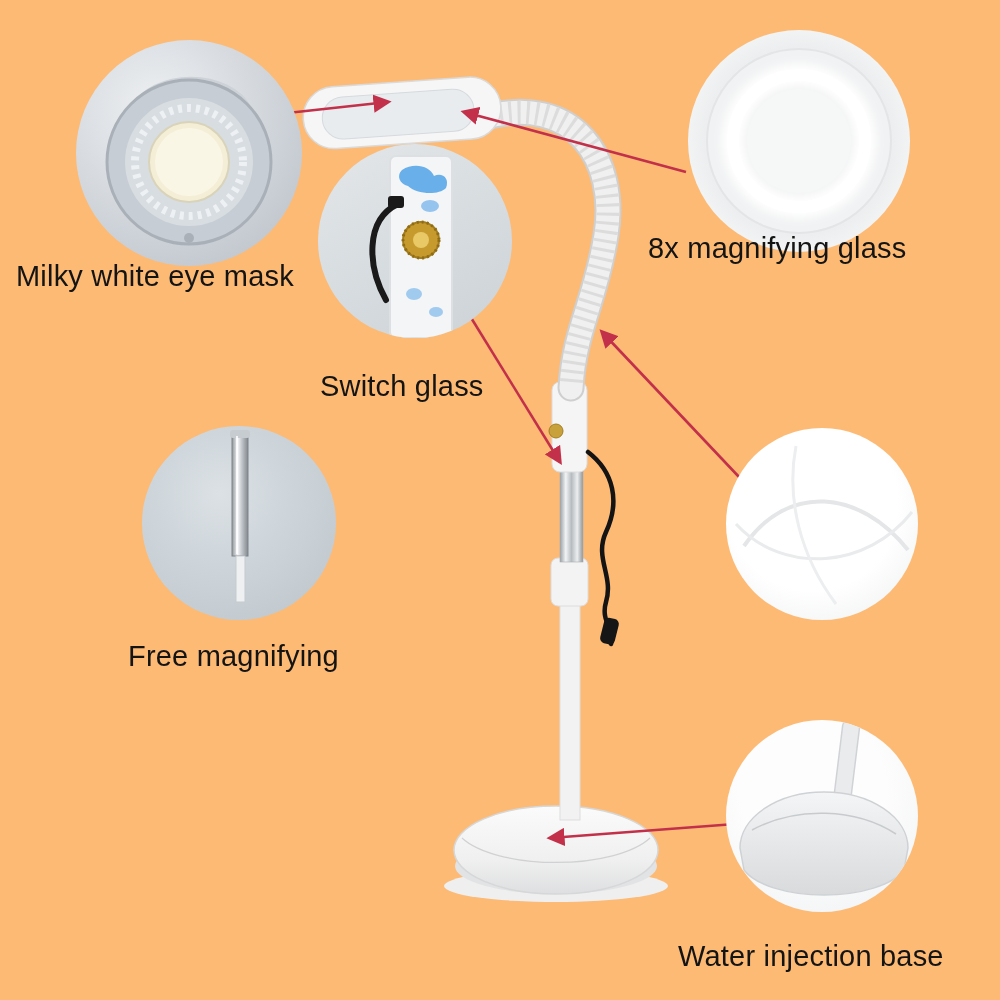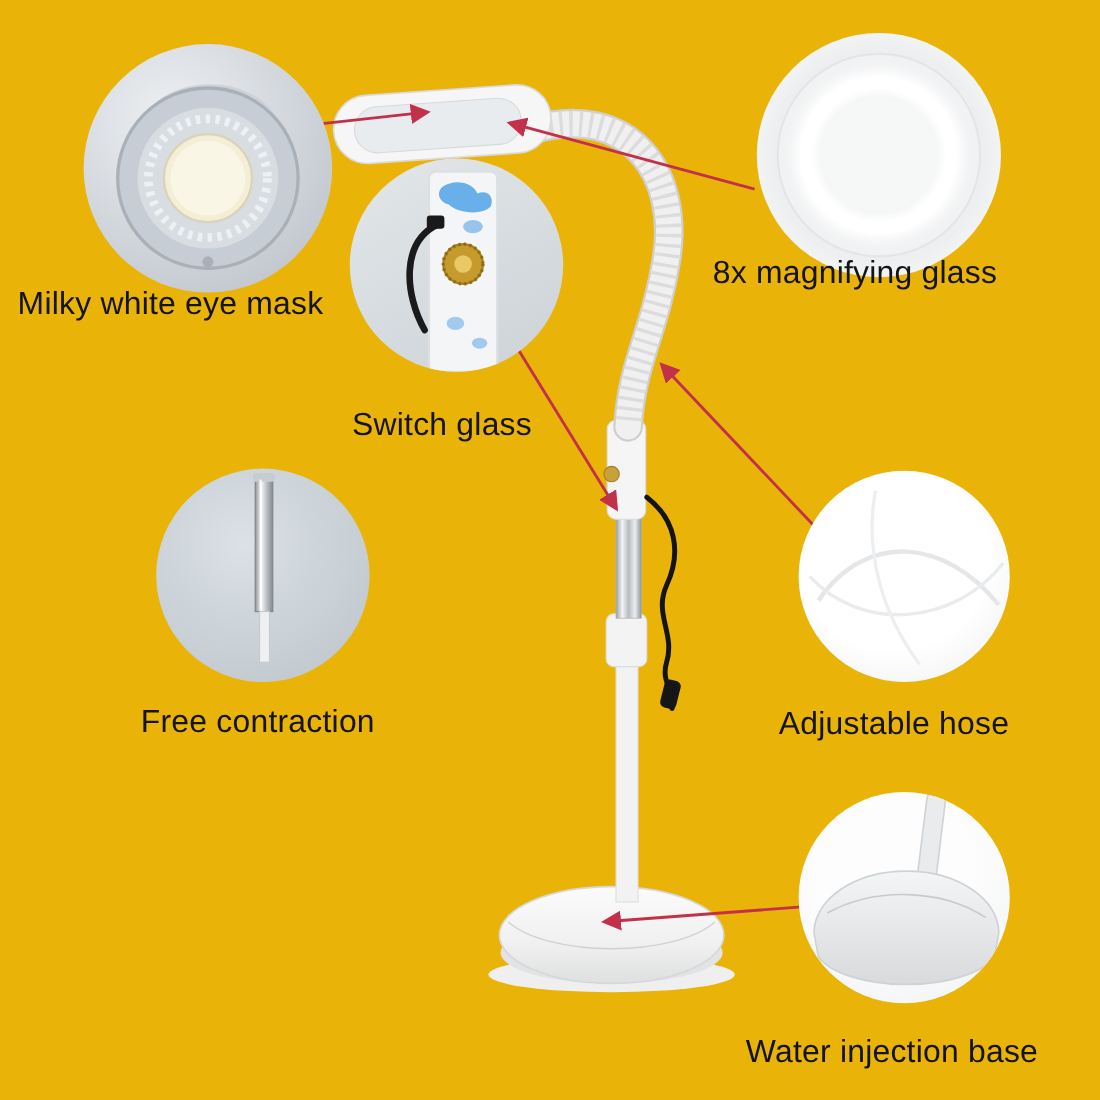--- a/index.html
+++ b/index.html
@@ -1,16 +1,16 @@
 <!DOCTYPE html>
 <html><head>
 <meta charset="utf-8">
 <style>
   html,body{margin:0;padding:0;background:#fff;}
-  .canvas{position:relative;width:1000px;height:1000px;background:#eab308;overflow:hidden;
+  .canvas{position:relative;width:1000px;height:1000px;background:#fdba74;overflow:hidden;
           font-family:"Liberation Sans", sans-serif;}
   .lamp-svg{position:absolute;left:0;top:0;width:1000px;height:1000px;}
   .inset{position:absolute;border-radius:50%;overflow:hidden;}
   .inset svg{display:block;width:100%;height:100%;}
   .inset-eye-mask{left:76px;top:40px;width:226px;height:226px;
     background:radial-gradient(circle at 35% 30%, #eef0f2, #ccd1d7 62%, #b9bec5);}
   .inset-magnifier{left:688px;top:30px;width:222px;height:222px;
     background:radial-gradient(circle at 50% 50%, #fafbfb 0 30%, #ffffff 42%, #eceeef 60%, #f6f7f7 78%, #e7e9ea 100%);}
   .inset-switch{left:318px;top:144px;width:194px;height:194px;
     background:linear-gradient(150deg,#e3e7ea 0%,#ccd2d6 100%);}
@@ -171,17 +171,16 @@
       </defs>
       <rect x="112" y="2" width="17" height="84" rx="4" fill="#e9ebed" stroke="#d0d3d6" stroke-width="1.5" transform="rotate(7 120 44)"></rect>
       <path d="M14,128 A84,56 0 0 1 182,128 L178,150 A84,36 0 0 1 18,150 Z" fill="url(#domeGrad)" stroke="#cfd2d5" stroke-width="1.5"></path>
       <path d="M26,110 C70,86 130,88 170,114" fill="none" stroke="#c8cbce" stroke-width="1.5"></path>
     </svg>
   </div>
 
   <div class="label label-eye-mask">Milky white eye mask</div>
   <div class="label label-magnifier">8x magnifying glass</div>
   <div class="label label-switch">Switch glass</div>
-  <div class="label label-contraction">Free contraction</div>
-  <div class="label label-hose">Adjustable hose</div>
+  <div class="label label-contraction">Free magnifying</div>
   <div class="label label-base">Water injection base</div>
 
 </div>
 
 </body></html>

